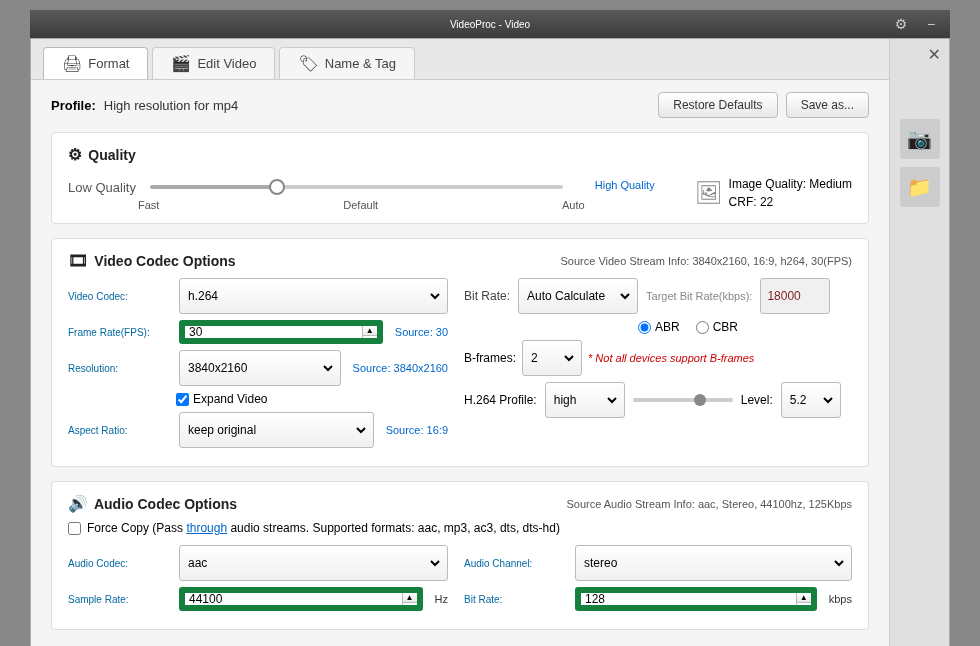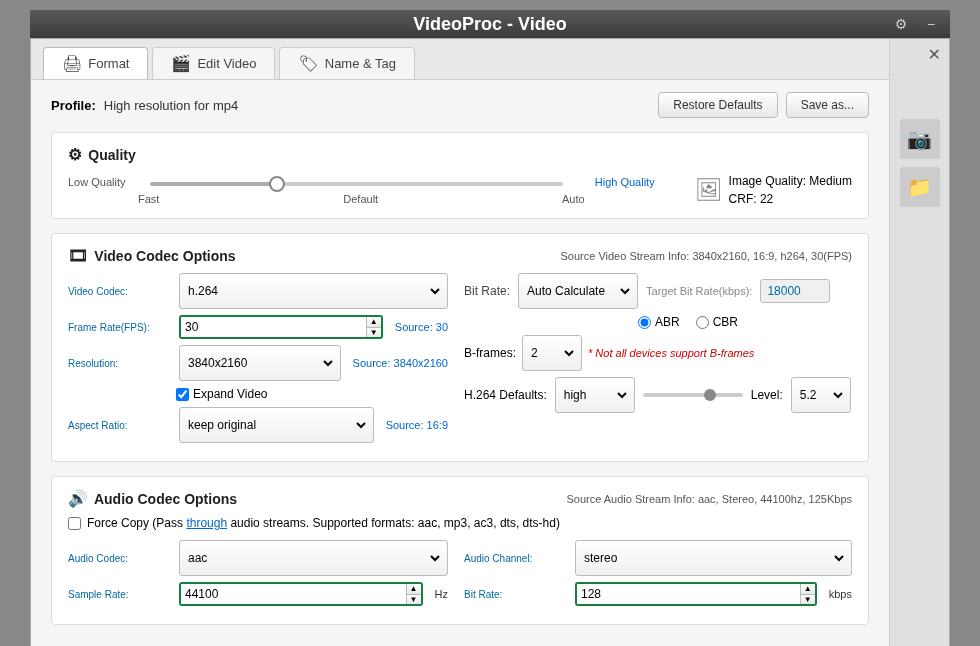--- a/index.html
+++ b/index.html
@@ -16,22 +16,22 @@
     .title-bar {
       background: linear-gradient(to bottom, #5a5a5a, #3a3a3a);
       height: 28px;
       display: flex;
       align-items: center;
       justify-content: center;
       position: relative;
     }
     .title-bar-title {
       color: #fff;
-      font-size: 18px;
-      font-weight: 700;
+      font-size: 10px;
+      font-weight: 400;
     }
     .title-bar-controls {
       position: absolute;
       right: 8px;
       display: flex;
       gap: 8px;
     }
     .title-bar-btn {
       width: 22px;
       height: 22px;
@@ -169,21 +169,21 @@
       border-radius: 4px;
       padding: 12px 16px;
       margin-bottom: 14px;
     }
     .quality-slider-row {
       display: flex;
       align-items: center;
       gap: 12px;
       margin-bottom: 4px;
     }
-    .quality-label-left { font-size: 11px; color: #555; width: 70px; }
+    .quality-label-left { font-size: 13px; color: #555; width: 70px; margin-top: 6px; }
     .quality-label-right { font-size: 11px; color: #0066cc; width: 80px; text-align: right; }
     .slider-container {
       flex: 1;
       position: relative;
     }
     .quality-slider {
       width: 100%;
       height: 4px;
       -webkit-appearance: none;
       background: linear-gradient(to right, #aaa 30%, #ccc 30%);
@@ -235,27 +235,27 @@
     }
     .source-text {
       font-size: 11px;
       color: #0066cc;
       margin-left: 6px;
     }
     .bitrate-label { font-size: 12px; color: #444; }
     .target-label { font-size: 11px; color: #888; }
     .target-input {
       width: 70px;
-      height: 24px;
+      height: 36px;
       border: 1px solid #bbb;
       border-radius: 3px;
       font-size: 12px;
       padding: 0 6px;
       background: #f0f0f0;
-      color: #0369a1;
+      color: #7f1d1d;
     }
     .radio-item {
       display: flex;
       align-items: center;
       gap: 4px;
     }
 
     
     .checkbox-row {
       display: flex;
@@ -351,21 +351,21 @@
       justify-content: center;
       font-size: 20px;
       cursor: pointer;
     }
 
     
     .spinner-wrapper {
       display: flex;
       align-items: center;
       height: 24px;
-      border: 2px solid #15803d;
+      border: 6px solid #15803d;
       border-radius: 3px;
       overflow: hidden;
       background: #fff;
       min-width: 80px;
     }
     .spinner-input {
       flex: 1;
       border: none;
       outline: none;
       font-size: 12px;
@@ -645,21 +645,21 @@
                           <option>2</option>
                           <option>0</option>
                           <option>1</option>
                           <option>3</option>
                         </select>
                       </div>
                       <span class="not-supported-text">* Not all devices support B-frames</span>
                     </div>
 
                     <div class="h264-row">
-                      <span>H.264 Defaults:</span>
+                      <span>H.264 Profile:</span>
                       <div class="select-wrapper" style="width:80px;">
                         <select>
                           <option>high</option>
                           <option>main</option>
                           <option>baseline</option>
                         </select>
                       </div>
                       <input type="range" class="level-slider" min="0" max="100" value="70" style="">
                       <span>Level:</span>
                       <div class="select-wrapper" style="width:60px;">

